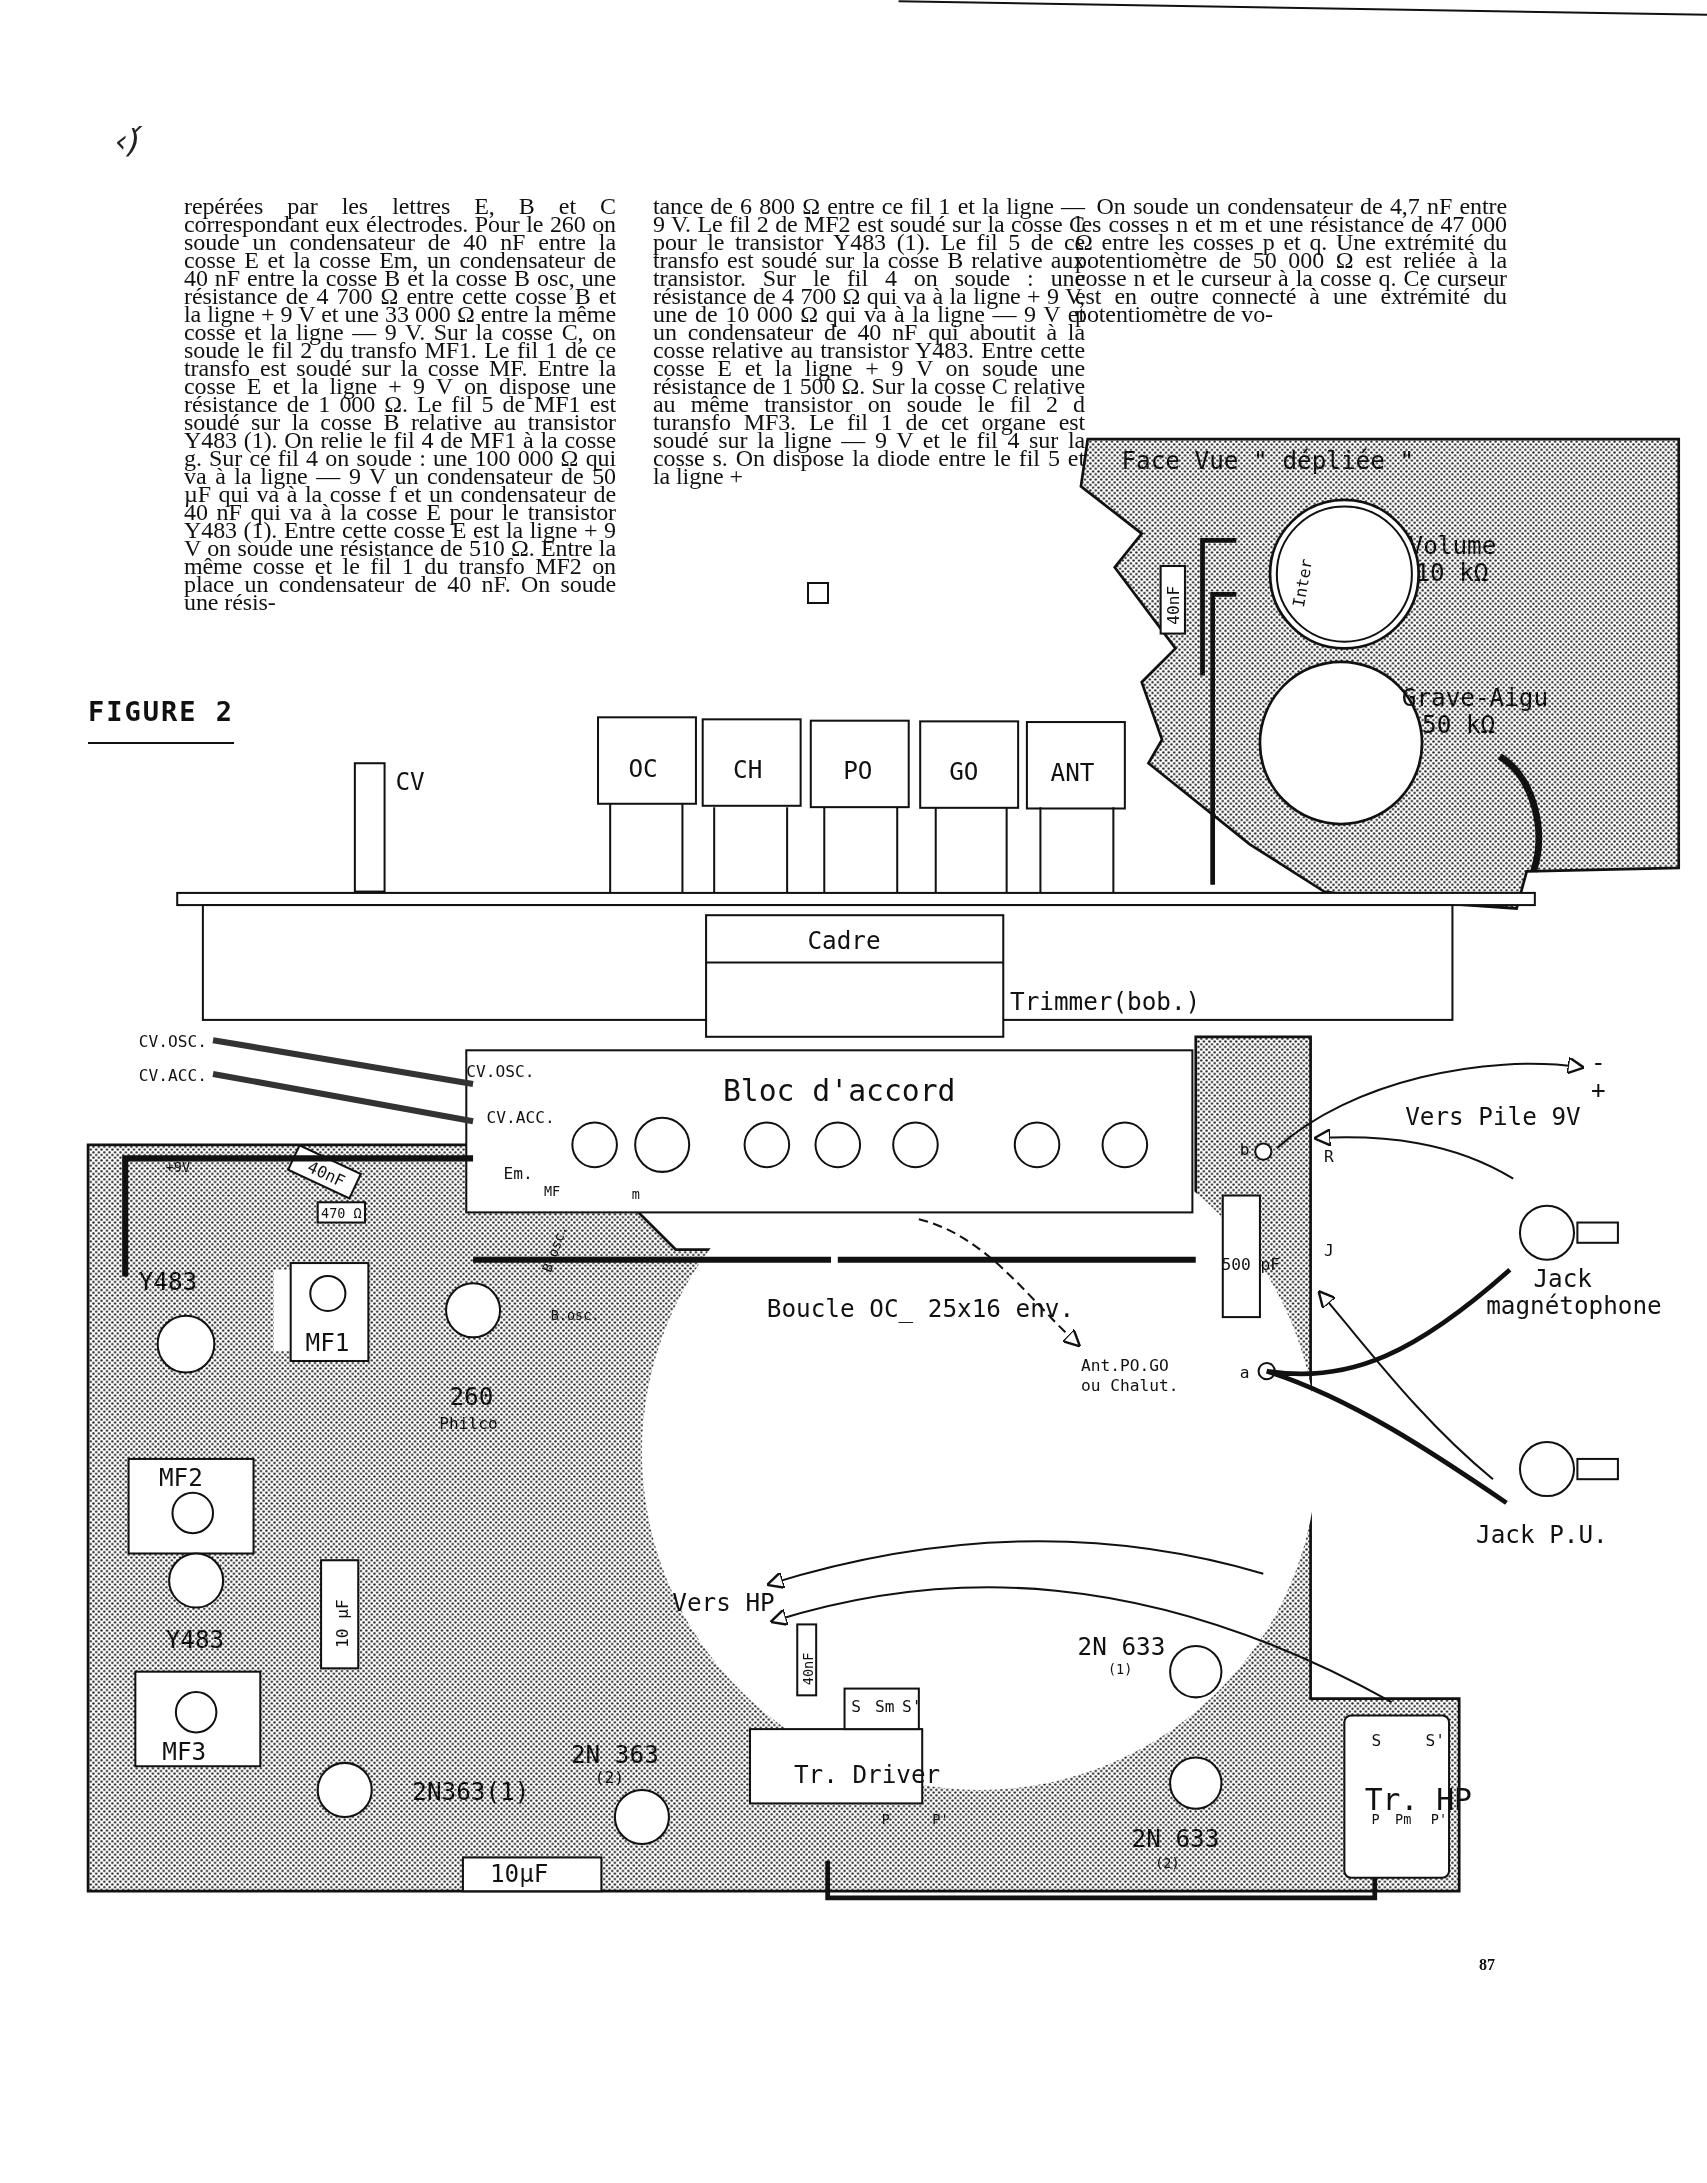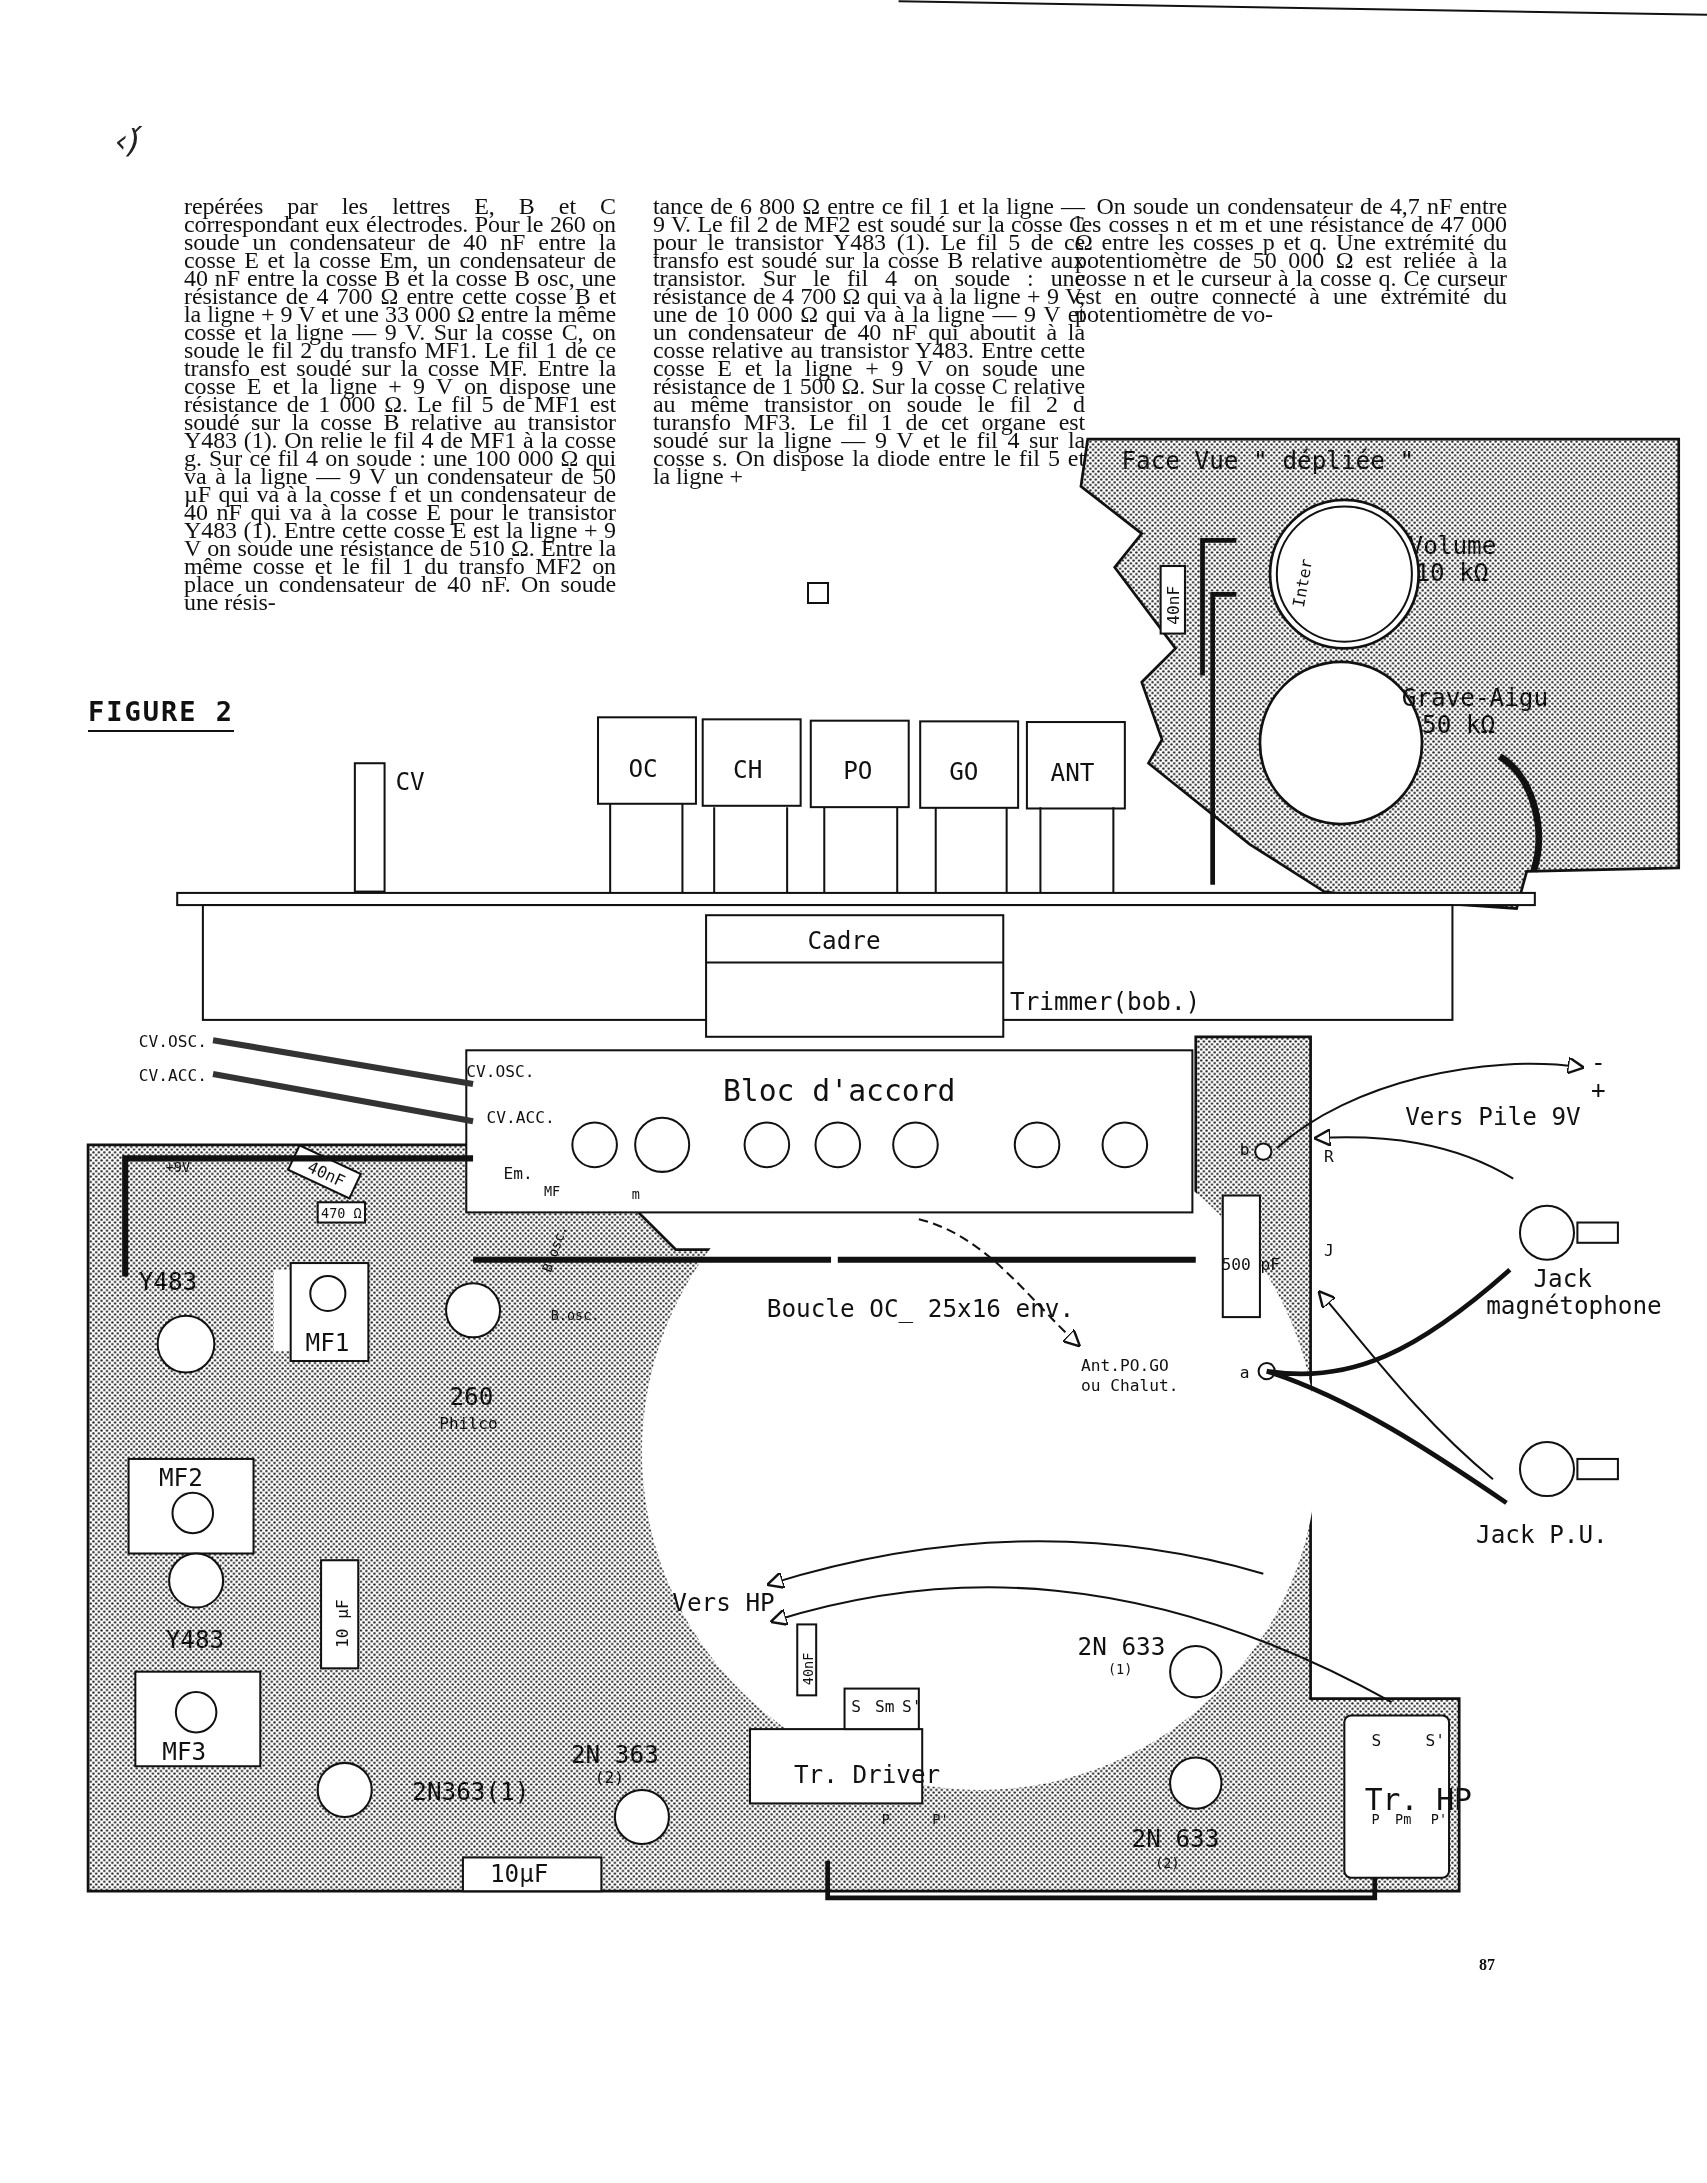--- a/index.html
+++ b/index.html
@@ -6,21 +6,21 @@
   body{width:1708px;height:2183px;position:relative;overflow:hidden;font-family:"Liberation Serif",serif;color:#111;}
   .col{position:absolute;top:197px;width:432px;font-size:24px;line-height:18px;text-align:justify;font-family:"Liberation Serif",serif;letter-spacing:-0.1px;}
   .col p{margin:0;}
   .col .indent{text-indent:21.6px;}
   #col1{left:184px;}
   #col2{left:616px;margin-left:37px;}
   #col3{left:1075px;}
   .mark{position:absolute;font-family:"DejaVu Sans",sans-serif;}
   #scribble{left:115px;top:122px;font-size:32px;font-style:italic;color:#222;}
   #square-mark{left:807px;top:582px;width:17.6px;height:17.6px;border:2.7px solid #111;}
-  #figure-title{position:absolute;left:88px;top:696px;font-family:"DejaVu Sans Mono",monospace;font-weight:bold;font-size:27px;letter-spacing:2px;border-bottom:2.7px solid #111;padding-bottom:3px;}
+  #figure-title{position:absolute;left:88px;top:696px;font-family:"DejaVu Sans Mono",monospace;font-weight:bold;font-size:27px;letter-spacing:2px;border-bottom:2.7px solid #111;padding-bottom:15px;}
   #page-number{position:absolute;left:1479px;top:1956px;font-size:16px;font-weight:bold;font-family:"Liberation Serif",serif;}
   #diagram{position:absolute;left:0;top:0;width:1708px;height:2183px;}
   #diagram text{font-family:"DejaVu Sans Mono",monospace;fill:#111;}
   .lbl{font-size:36px;}
   .lbl-sm{font-size:24px;}
   .lbl-xs{font-size:20px;}
   .lbl-lg{font-size:44px;}
 </style>
 </head>
 <body>

